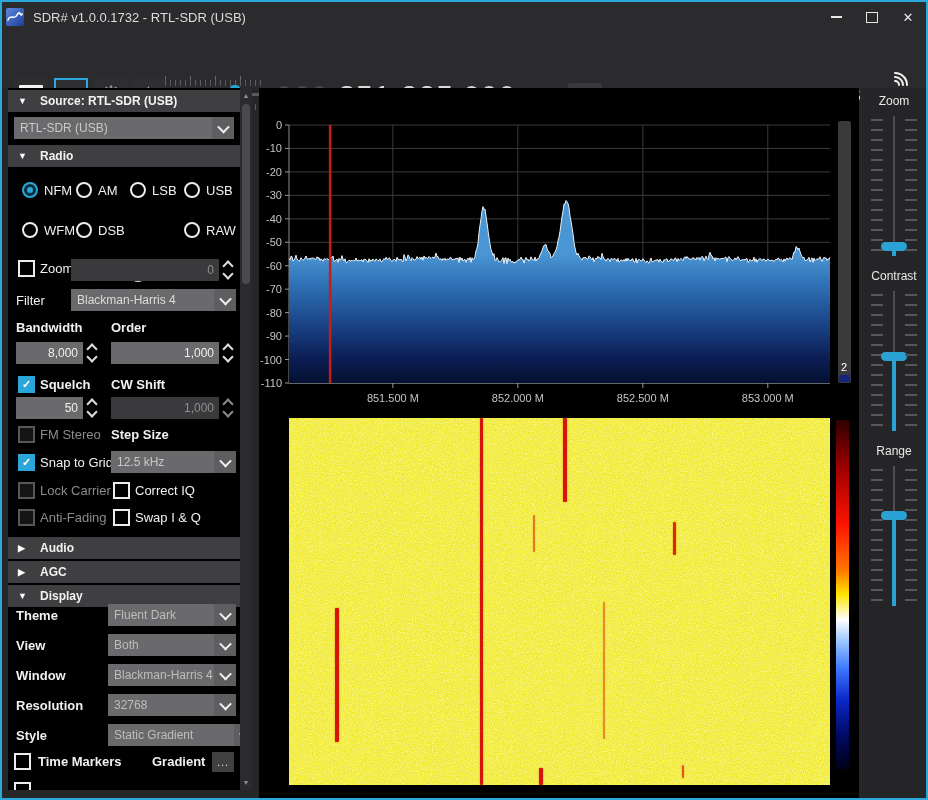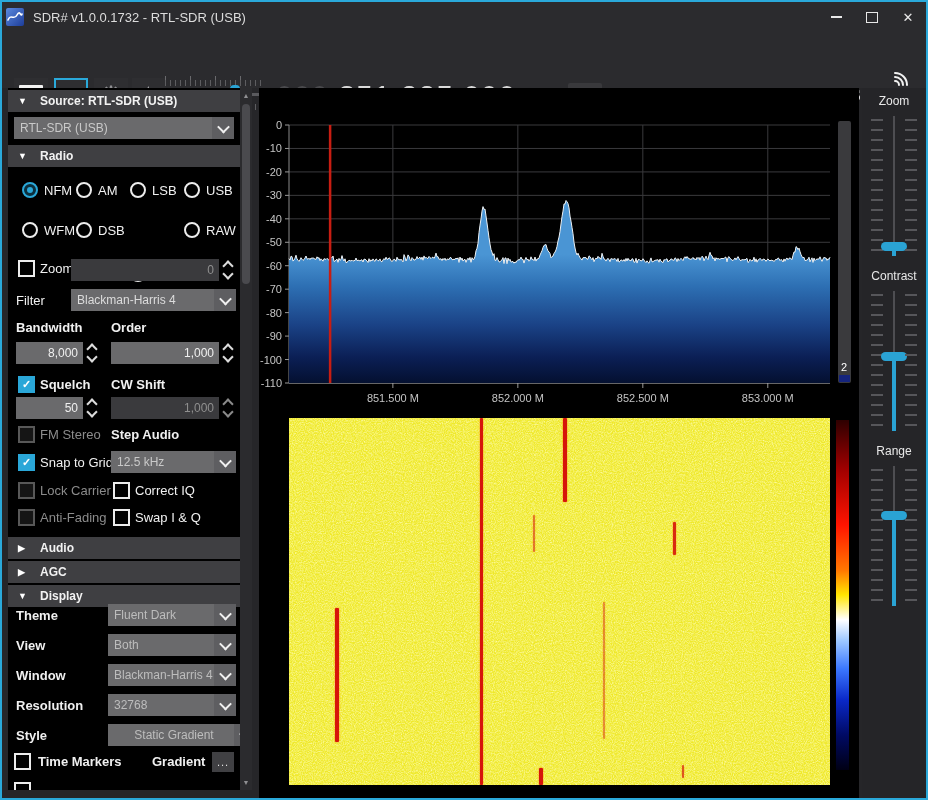--- a/index.html
+++ b/index.html
@@ -276,21 +276,21 @@
     <div class="num dis" style="left:103px;top:309px;width:125px;">
       <span class="val">1,000</span>
       <span class="spin">
           <span class="s-up" style="border-color:#8a8a8a;"></span>
           <span class="s-dn" style="border-color:#8a8a8a;"></span>
         </span>
     </div>
 
     <div class="cb dis" style="left:10px;top:338px;"></div>
     <span class="lbl dim" style="left:32px;top:339px;">FM Stereo</span>
-    <span class="lbl" style="left:103px;top:339px;font-weight:bold;">Step Audio</span>
+    <span class="lbl" style="left:103px;top:339px;font-weight:bold;">Step Size</span>
 
     <div class="cb on" style="left:10px;top:366px;">✓</div>
     <span class="lbl" style="left:32px;top:367px;">Snap to Grid</span>
     <div class="dd" style="left:103px;top:363px;width:125px;">
       <span class="txt" style="color:#c9c9c9;">12.5 kHz</span>
       <span class="chevbox">
           <span class="chev"></span>
         </span>
     </div>
 
@@ -339,21 +339,21 @@
         </span>
     </div>
     <span class="lbl" style="left:8px;top:610px;font-weight:bold;">Resolution</span>
     <div class="dd" style="left:100px;top:606px;width:128px;">
       <span class="txt" style="color:#bdbdbd;">32768</span>
       <span class="chevbox">
           <span class="chev"></span>
         </span>
     </div>
     <span class="lbl" style="left:8px;top:640px;font-weight:bold;">Style</span>
-    <div class="dd" style="left:100px;top:636px;width:148px;text-align:center;">
+    <div class="dd" style="left:100px;top:636px;width:148px;">
       <span class="txt" style="color:#bdbdbd;">Static Gradient</span>
       <span class="chevbox">
           <span class="chev"></span>
         </span>
     </div>
 
     <div class="cb" style="left:6px;top:665px;"></div>
     <span class="lbl" style="left:30px;top:666px;font-weight:bold;">Time Markers</span>
     <span class="lbl" style="left:144px;top:666px;font-weight:bold;">Gradient</span>
     <div class="mini-btn" style="left:204px;top:664px;">...</div>

